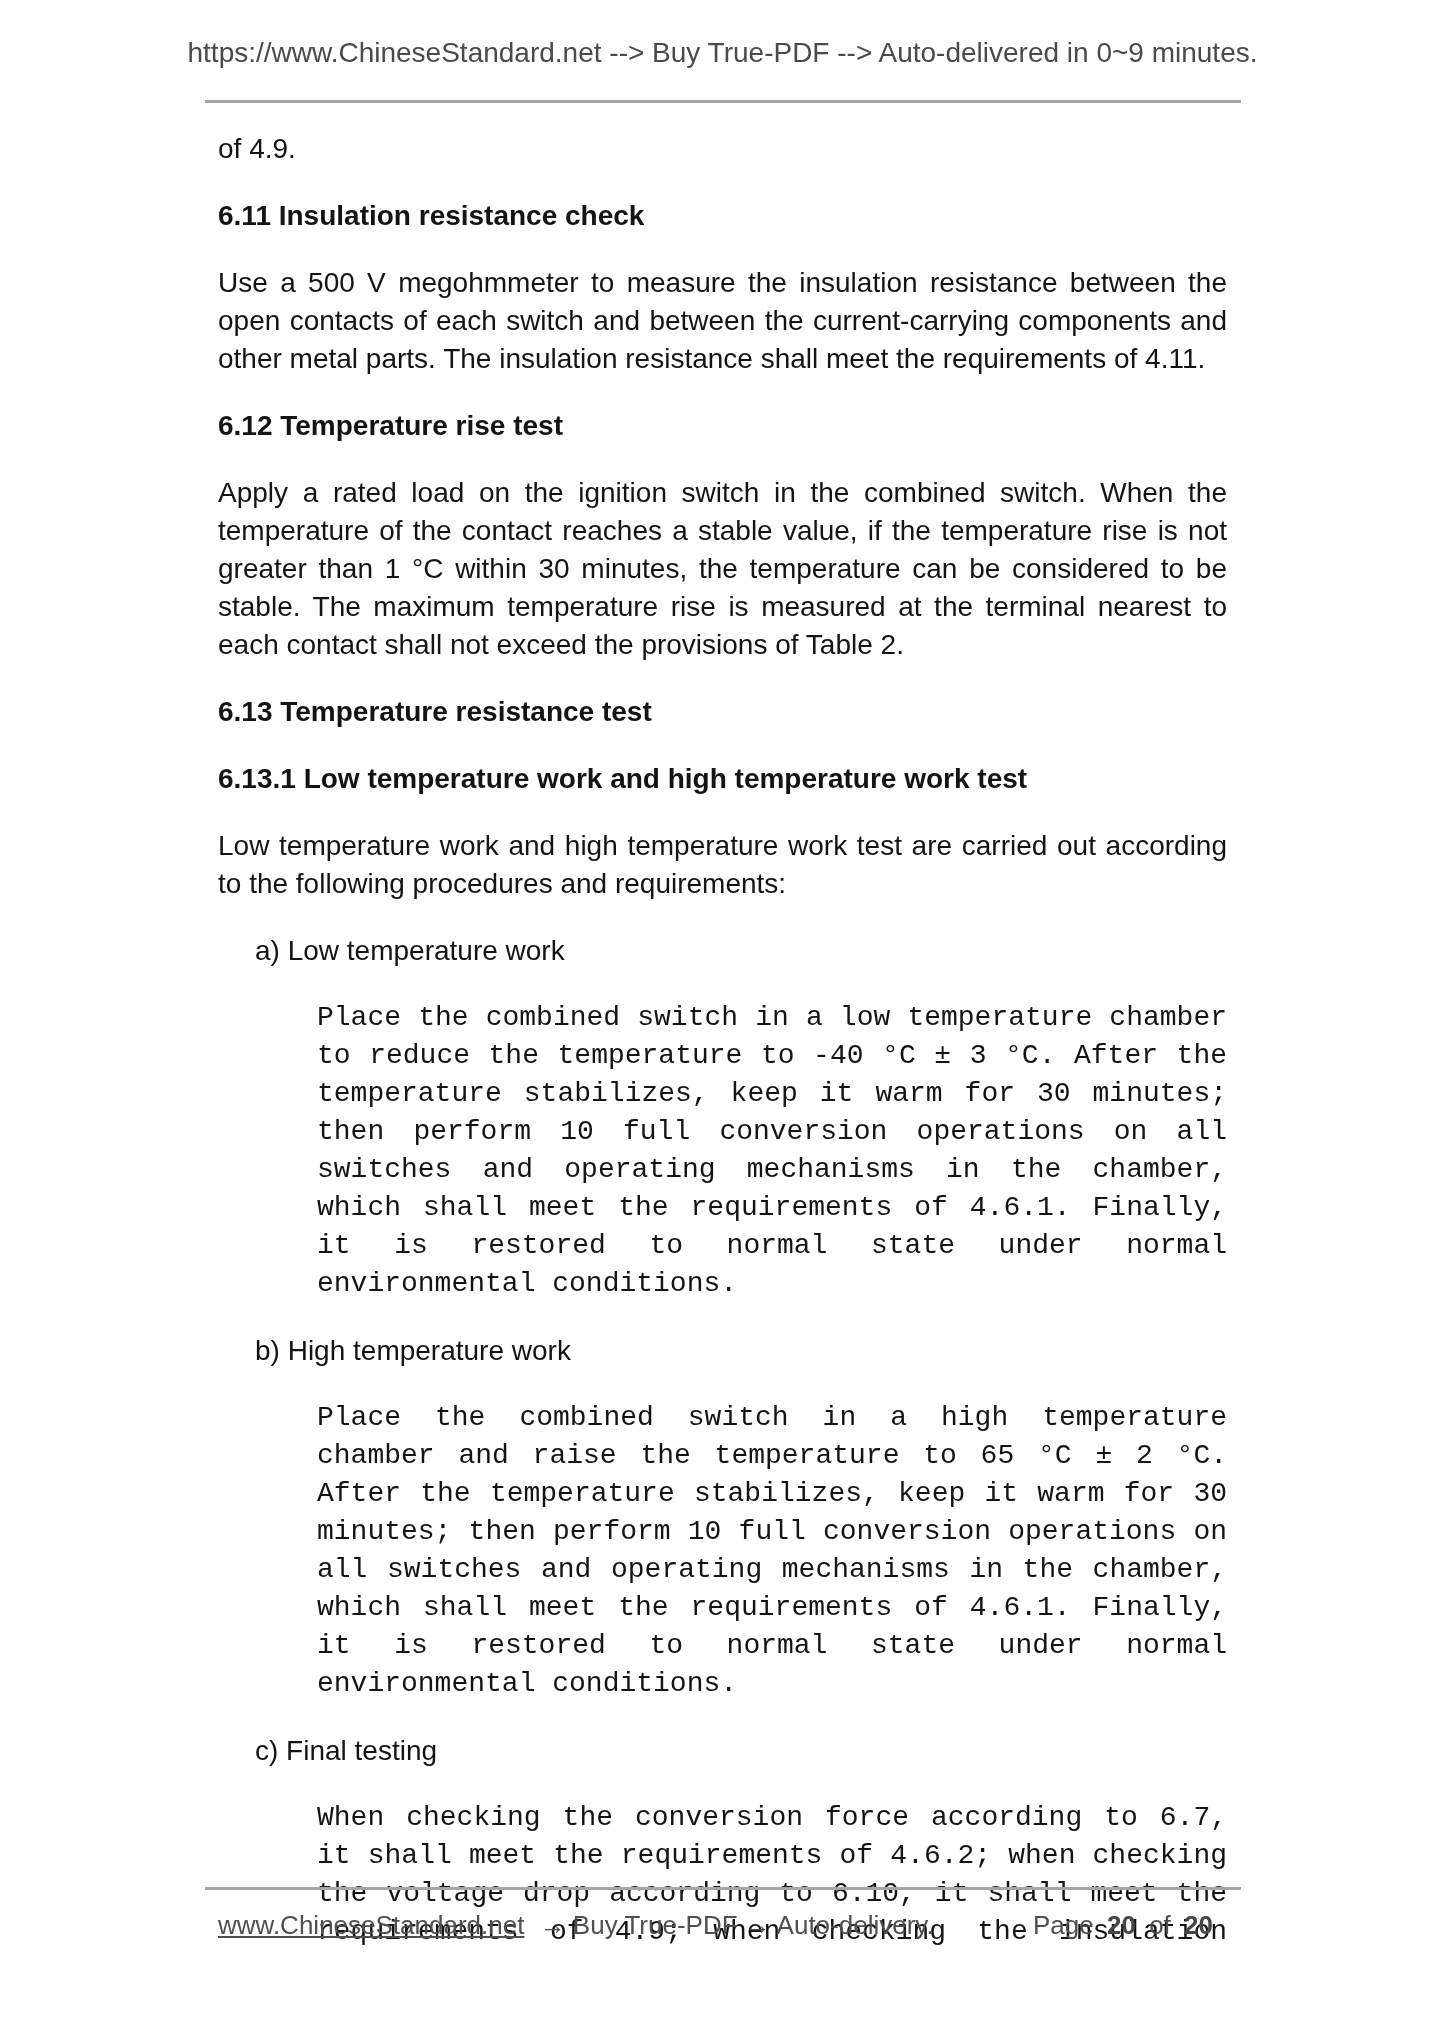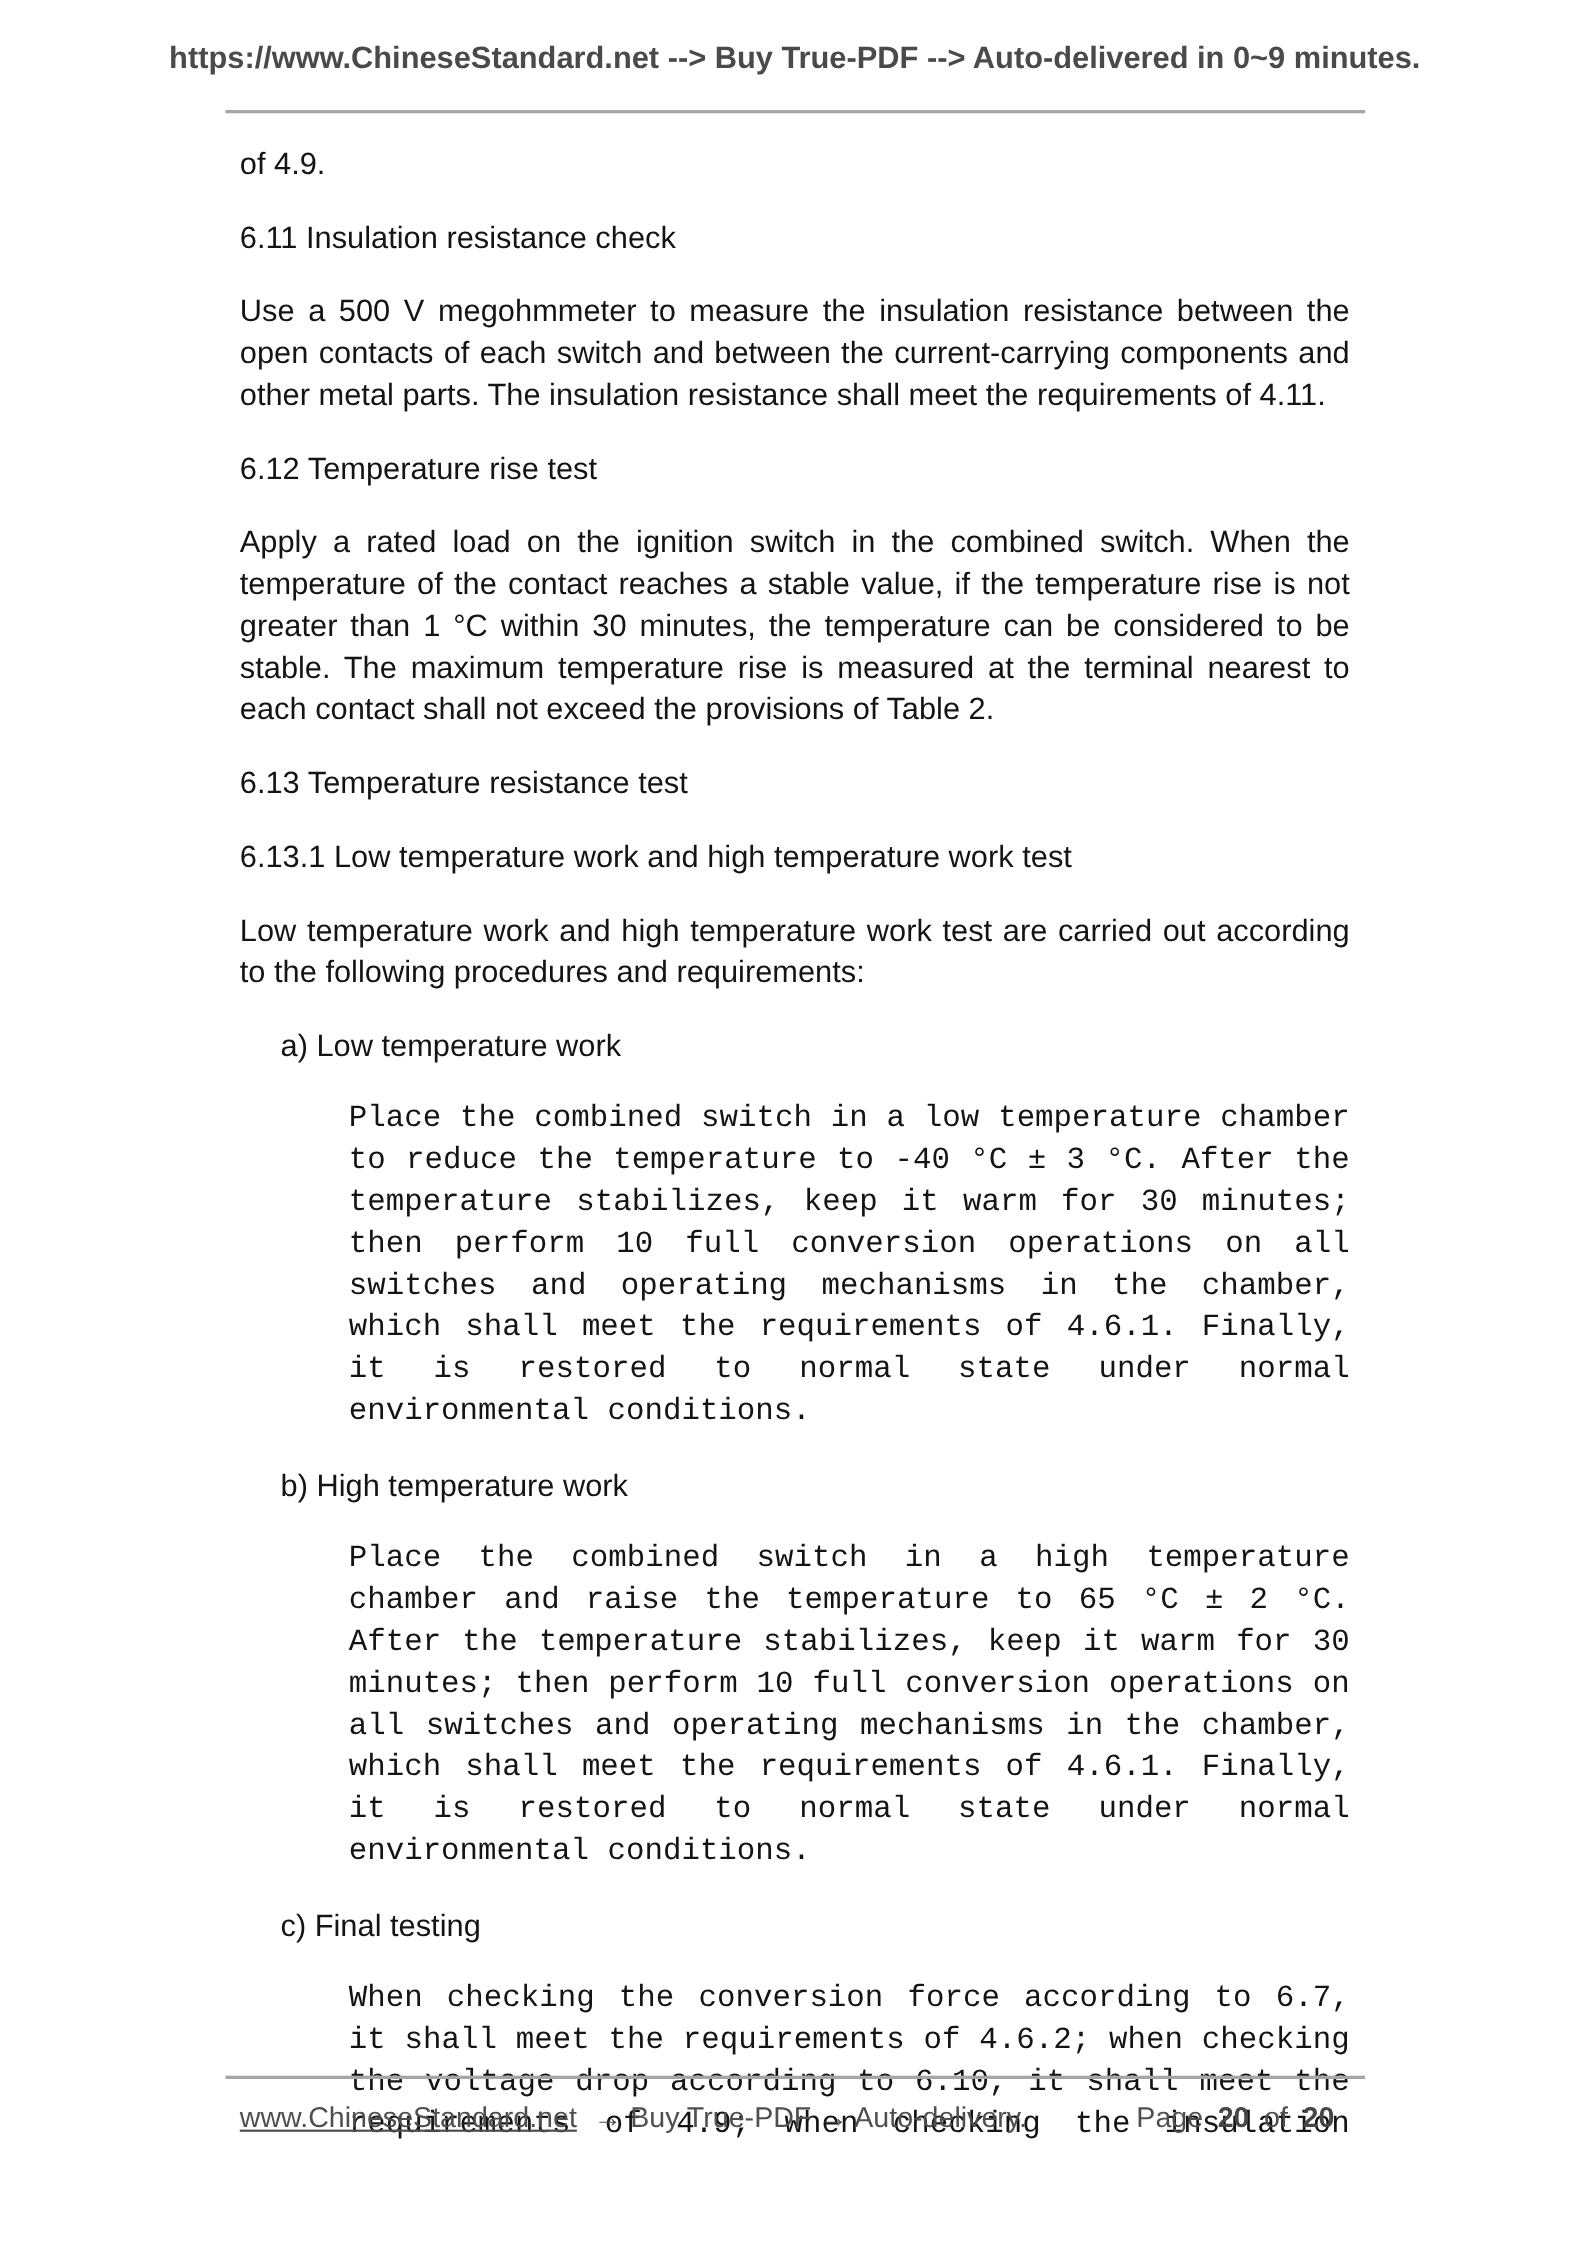--- a/index.html
+++ b/index.html
@@ -13,21 +13,20 @@
     height: 2044px;
     background: #ffffff;
     overflow: hidden;
     font-family: "Liberation Sans", "DejaVu Sans", sans-serif;
     color: #141414;
   }
   
   .header {
     padding-top: 36px;
     text-align: center;
-    font-weight: bold;
   }
   .header-url {
     font-size: 28px;
     line-height: 34px;
     color: #4a4a4a;
   }
   .header-code {
     font-size: 24px;
     line-height: 30px;
     margin-top: 6px;
@@ -53,21 +52,21 @@
   .content > :first-child {
     margin-top: 27px;
   }
   .para, .heading, .list-label, .list-para {
     margin: 0 0 29px 0;
   }
   .para {
     text-align: justify;
   }
   .heading {
-    font-weight: normal;
+    font-weight: bold;
     text-align: left;
   }
   .list-label {
     margin-left: 37px;
     text-align: left;
   }
   .list-para {
     margin-left: 99px;
     text-align: justify;
     font-family: Liberation Mono, monospace;

